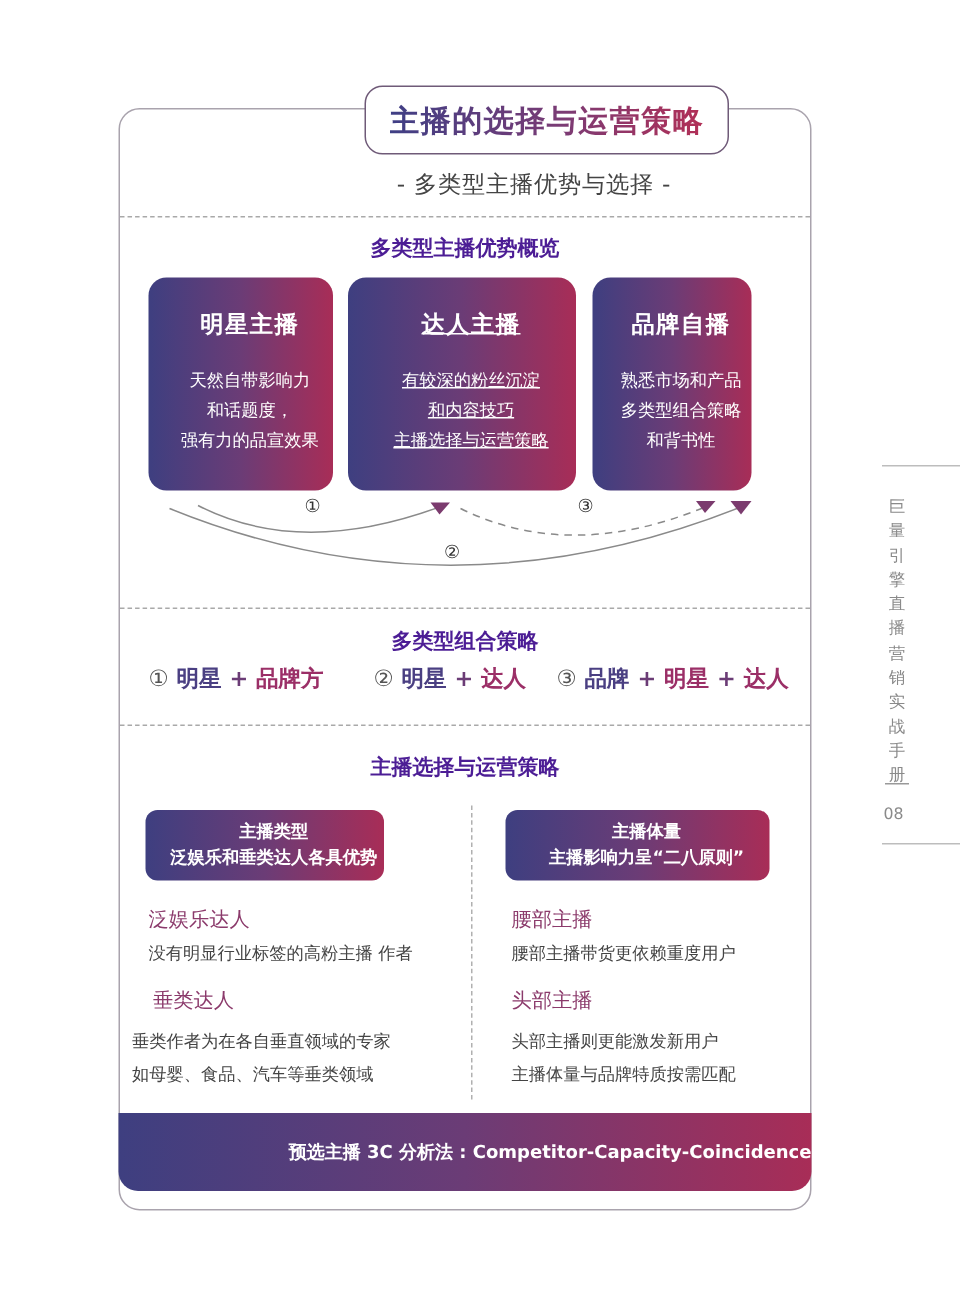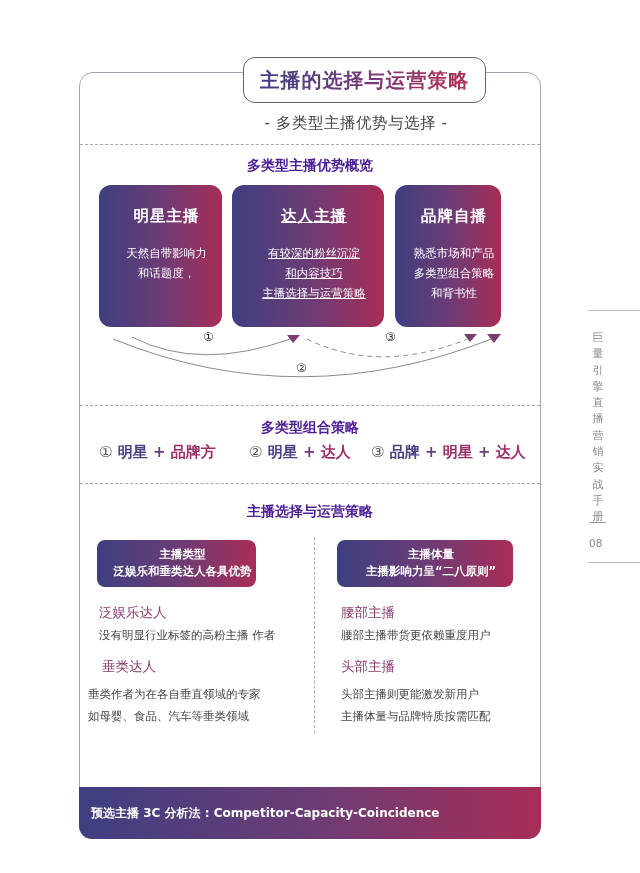--- a/index.html
+++ b/index.html
@@ -61,23 +61,23 @@
     border-left: 1.5px dashed #b0b0b0;
   }
   .subcard {
     position: absolute; top: 540px; height: 47px; border-radius: 8px; color: #fff;
     text-align: center; font-size: 11.5px; font-weight: bold; line-height: 17px; padding-top: 6px;
   }
   .cat { position: absolute; font-size: 13.5px; color: #8b3a6b; }
   .desc { position: absolute; font-size: 11.5px; color: #444; line-height: 22px; }
 
   .footer {
-    position: absolute; left: 79px; top: 787px; width: 462px; height: 52px;
+    position: absolute; left: 79px; top: 742px; width: 462px; height: 52px;
     border-radius: 0 0 13px 13px; color: #fff; font-size: 12px; font-weight: bold;
-    display: flex; align-items: center; justify-content: flex-start;
+    display: flex; align-items: center; justify-content: flex-end;
   }
 
   .side-line { position: absolute; left: 588px; width: 52px; height: 0; border-top: 1.5px solid #bdbdbd; }
   .side-text {
     position: absolute; left: 591px; top: 330px; width: 14px;
     font-size: 11px; color: #8a8a8a; line-height: 16.3px; text-align: center;
     word-break: break-all;
   }
   .side-dash { position: absolute; left: 590px; top: 522px; width: 16px; border-top: 1px solid #999; }
   .side-page { position: absolute; left: 589px; top: 537px; font-size: 10.5px; color: #8a8a8a; }
@@ -94,20 +94,21 @@
 
 <div class="dash" style="top:144px"></div>
 
 <div class="section-title" style="top:157px">多类型主播优势概览</div>
 
 <div class="card grad" style="left:99px; width:123px;">
   <div class="ct">明星主播</div>
   <div class="cb">
     <div>天然自带影响力</div>
     <div>和话题度，</div>
+    <div>强有力的品宣效果</div>
   </div>
 </div>
 
 <div class="card grad" style="left:232px; width:152px;text-decoration:underline;">
   <div class="ct">达人主播</div>
   <div class="cb">
     <div>有较深的粉丝沉淀</div>
     <div>和内容技巧</div>
     <div>主播选择与运营策略</div>
   </div>

